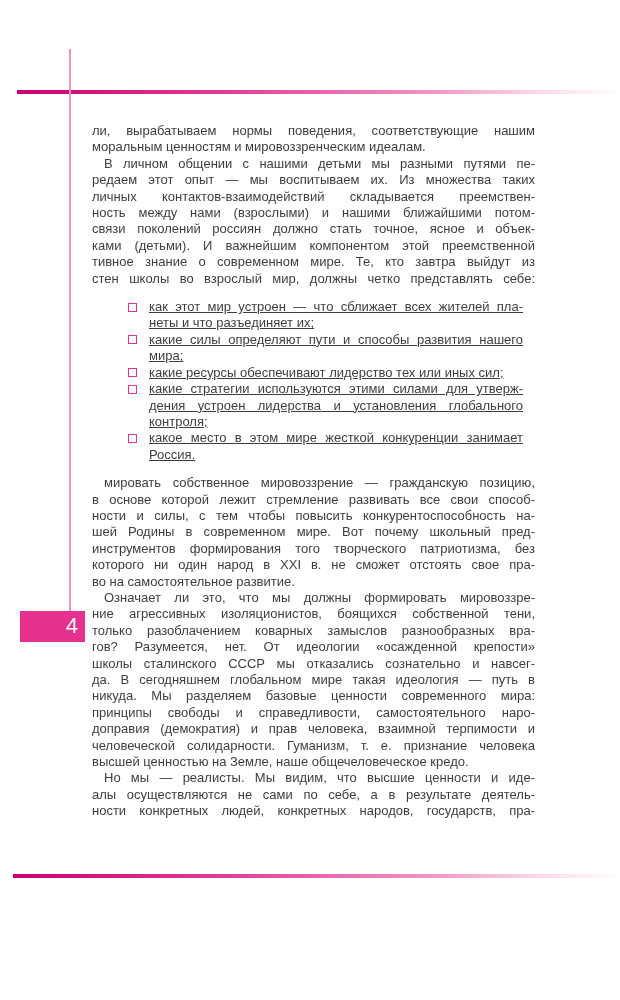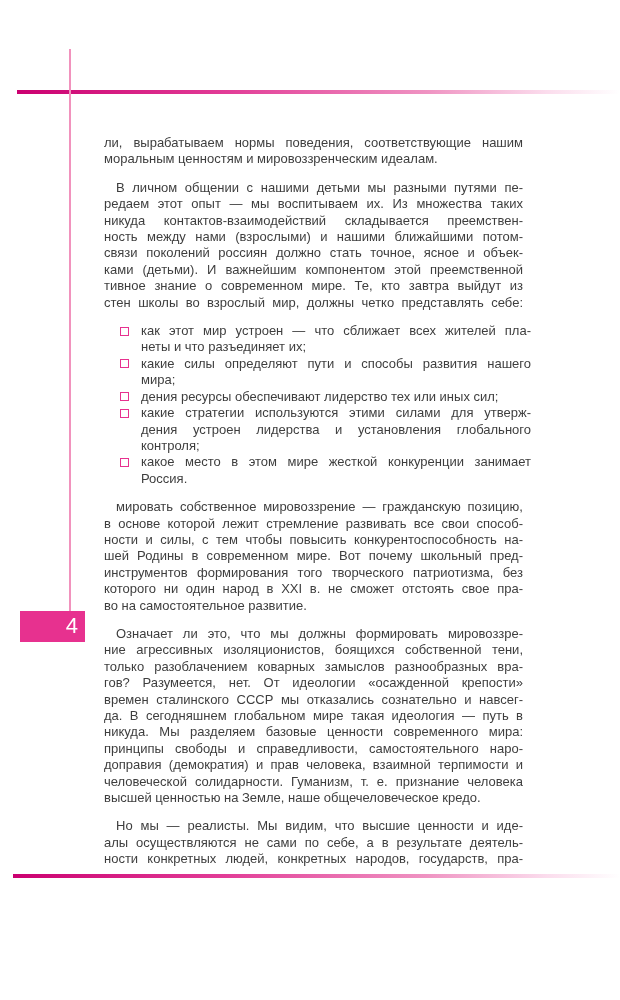--- a/index.html
+++ b/index.html
@@ -22,26 +22,26 @@
   }
   .page-num-box {
     position:absolute; left:20px; top:611px; width:65px; height:31px;
     background:#e7318f; box-sizing:border-box; color:#ffffff;
     text-align:right; padding-right:7px; font-size:22px; line-height:30px;
   }
   .text-column {
     position:absolute; left:92px; top:123px; width:443px;
     font-size:13px; line-height:16.4px; color:#3e3e3e;
   }
-  .para { margin:12px; }
+  .para { margin:0; }
   .line { text-align:justify; text-align-last:justify; }
   .line.last { text-align-last:left; }
   .para.indent .line:first-child { text-indent:12px; }
   .it { }
-  .bullet-list { margin:4px; }
+  .bullet-list { margin:12px;text-decoration:underline; }
   .bullet-item { position:relative; margin-left:45px; }
   .bullet-square {
     position:absolute; left:-21px; top:3.5px; width:9px; height:9px;
     box-sizing:border-box; border:1.6px solid #e7318f; background:#ffffff;
   }
 </style>
 </head>
 <body>
 
 <div class="page">
@@ -51,21 +51,21 @@
     <span>4</span>
   </div>
   <div class="text-column">
       <div class="para">
         <div class="line"><span>ли, вырабатываем нормы поведения, соответствующие нашим</span></div>
         <div class="line last"><span>моральным ценностям и мировоззренческим идеалам.</span></div>
       </div>
       <div class="para indent">
         <div class="line"><span>В личном общении с нашими детьми мы разными путями пе-</span></div>
         <div class="line"><span>редаем этот опыт — мы воспитываем их. Из множества таких</span></div>
-        <div class="line"><span>никуда контактов-взаимодействий складывается преемствен-</span></div>
+        <div class="line"><span>личных контактов-взаимодействий складывается преемствен-</span></div>
         <div class="line"><span>ность между нами (взрослыми) и нашими ближайшими потом-</span></div>
         <div class="line"><span>связи поколений россиян должно стать точное, ясное и объек-</span></div>
         <div class="line"><span>ками (детьми). И важнейшим компонентом этой преемственной</span></div>
         <div class="line"><span>тивное знание о современном мире. Те, кто завтра выйдут из</span></div>
         <div class="line"><span>стен школы во взрослый мир, должны четко представлять себе:</span></div>
       </div>
       <div class="bullet-list">
         <div class="bullet-item">
           <div class="bullet-square"></div>
           <div class="bullet-text">
@@ -76,21 +76,21 @@
         <div class="bullet-item">
           <div class="bullet-square"></div>
           <div class="bullet-text">
             <div class="line"><span>какие силы определяют пути и способы развития нашего</span></div>
             <div class="line last"><span>мира;</span></div>
           </div>
         </div>
         <div class="bullet-item">
           <div class="bullet-square"></div>
           <div class="bullet-text">
-            <div class="line last"><span>дения ресурсы обеспечивают лидерство тех или иных сил;</span></div>
+            <div class="line last"><span>какие ресурсы обеспечивают лидерство тех или иных сил;</span></div>
           </div>
         </div>
         <div class="bullet-item">
           <div class="bullet-square"></div>
           <div class="bullet-text">
             <div class="line"><span>какие стратегии используются этими силами для утверж-</span></div>
             <div class="line"><span>дения устроен лидерства и установления глобального</span></div>
             <div class="line last"><span>контроля;</span></div>
           </div>
         </div>
@@ -109,21 +109,21 @@
         <div class="line"><span>шей Родины в современном мире. Вот почему школьный пред-</span></div>
         <div class="line"><span>инструментов формирования того </span><span class="it">творческого патриотизма</span><span>, без</span></div>
         <div class="line"><span>которого ни один народ в XXI в. не сможет отстоять свое пра-</span></div>
         <div class="line last"><span>во на самостоятельное развитие.</span></div>
       </div>
       <div class="para indent">
         <div class="line"><span>Означает ли это, что мы должны формировать мировоззре-</span></div>
         <div class="line"><span>ние агрессивных изоляционистов, боящихся собственной тени,</span></div>
         <div class="line"><span>только разоблачением коварных замыслов разнообразных вра-</span></div>
         <div class="line"><span>гов? Разумеется, нет. От идеологии «осажденной крепости»</span></div>
-        <div class="line"><span>времен сталинского СССР мы отказались сознательно и навсег-</span></div>
+        <div class="line"><span>школы сталинского СССР мы отказались сознательно и навсег-</span></div>
         <div class="line"><span>да. В сегодняшнем глобальном мире такая идеология — путь в</span></div>
         <div class="line"><span>никуда. Мы разделяем базовые ценности современного мира:</span></div>
         <div class="line"><span>принципы свободы и справедливости, самостоятельного наро-</span></div>
         <div class="line"><span>доправия (демократия) и прав человека, взаимной терпимости и</span></div>
         <div class="line"><span>человеческой солидарности. Гуманизм, т. е. признание человека</span></div>
         <div class="line last"><span>высшей ценностью на Земле, наше общечеловеческое кредо.</span></div>
       </div>
       <div class="para indent">
         <div class="line"><span>Но мы — реалисты. Мы видим, что высшие ценности и иде-</span></div>
         <div class="line"><span>алы осуществляются не сами по себе, а в результате деятель-</span></div>

